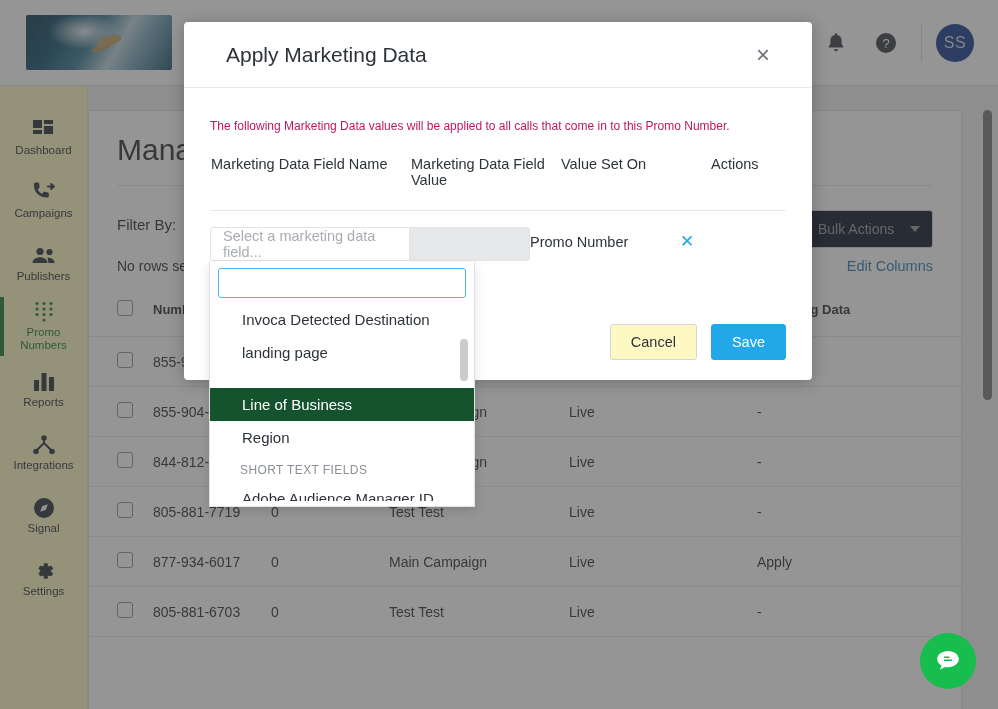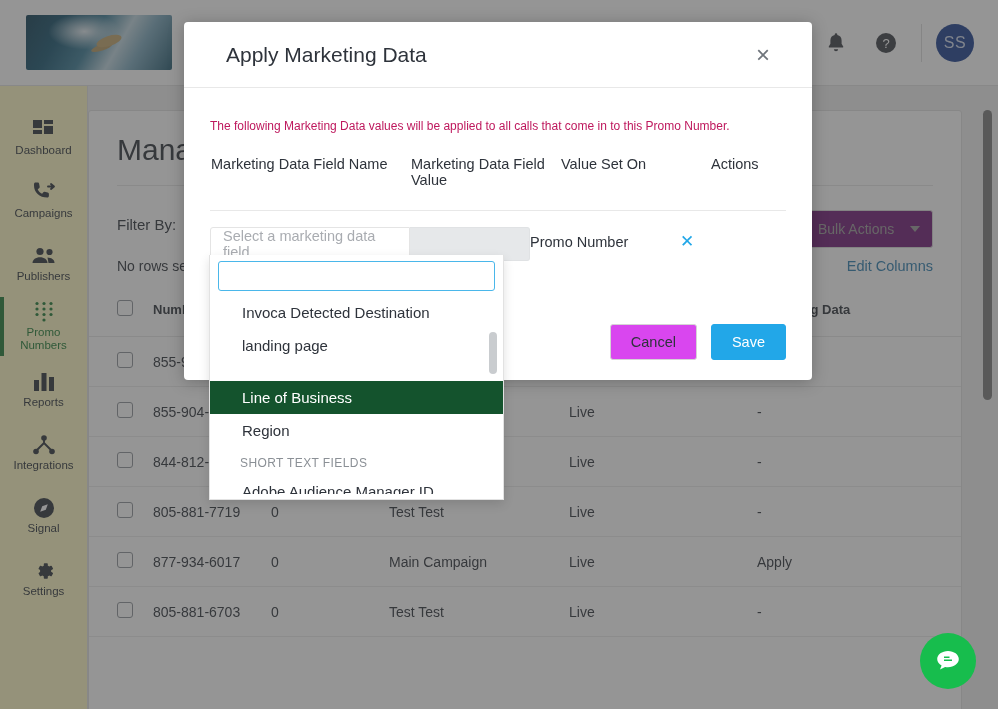--- a/index.html
+++ b/index.html
@@ -76,21 +76,21 @@
     position:absolute; left:0px; top:24px; right:36px; bottom:-40px;
     background:#fff; border:1px solid #e0e0e0; border-radius:3px;
   }
   .page-title { font-size:30px; color:#2e333b; padding:22px 28px 18px 28px; }
   .card-sep { height:1px; background:#e6e6e6; margin:0 28px; }
   .filter-row { display:flex; align-items:flex-start; padding:20px 28px 0 28px; }
   .filter-label { font-size:15px; color:#2e333b; margin-top:10px; }
   .filter-grow { flex:1; }
   .bulk-actions {
     width:128px; height:38px; border:1px solid #d8d8d8; border-radius:3px;
-    background:#701a75; color:#9a9a9a; font-size:14px;
+    background:#0f172a; color:#9a9a9a; font-size:14px;
     display:flex; align-items:center; justify-content:space-between;
     padding:0 12px; margin-top:4px;
   }
   .caret { width:0;height:0;border-left:5px solid transparent;border-right:5px solid transparent;border-top:6px solid #9a9a9a; }
   .subrow { display:flex; align-items:center; padding:10px 28px 6px 28px; }
   .norows { font-size:14px; color:#2e333b; }
   .edit-columns { margin-left:auto; color:#2d7eb0; font-size:14.5px; cursor:pointer; }
 
   
   table.grid { width:100%; border-collapse:collapse; font-size:14px; margin-top:6px; }
@@ -147,26 +147,26 @@
     padding:0 12px; cursor:pointer;
   }
   .md-valuebox { width:120px; height:34px; background:#e6e8ea; border:1px solid #e0e2e4; border-left:none; border-radius:0 3px 3px 0; }
   .md-seton { width:150px; font-size:14.5px; color:#2e333b; margin-top:7px; }
   .md-remove { color:#22a7e8; font-size:17px; margin-top:4px; cursor:pointer; }
   .modal-foot { position:absolute; left:0; right:0; bottom:0; height:76px; display:flex; align-items:center; justify-content:flex-end; padding:0 26px; gap:14px; }
   .btn {
     height:36px; padding:0 20px; border-radius:3px; font-size:14.5px; cursor:pointer;
     display:flex; align-items:center; justify-content:center;
   }
-  .btn-cancel { background:#d946ef; border:1px solid #d5d5d5; color:#2e333b;text-align:right; }
+  .btn-cancel { background:#fef9c3; border:1px solid #d5d5d5; color:#2e333b;text-align:right; }
   .btn-save { background:#22a7e8; border:1px solid #22a7e8; color:#fff; min-width:62px; }
 
   
   .dd {
-    position:absolute; left:209px; top:255px; width:295px; height:245px;
+    position:absolute; left:209px; top:262px; width:266px; height:245px;
     background:#ffffff; border:1px solid #e2e2e2; border-top:none;
     box-shadow:0 4px 10px rgba(0,0,0,.12); overflow:hidden;
   }
   .dd-search-wrap { padding:6px 8px 5px 8px; }
   .dd-search {
     width:100%; height:30px; border:1px solid #4ab7ea; border-radius:3px;
     outline:none; font-size:14px; padding:0 9px; color:#2e333b;
     font-family:"Liberation Sans", sans-serif;
   }
   .dd-list { height:198px; overflow:hidden; position:relative; }

